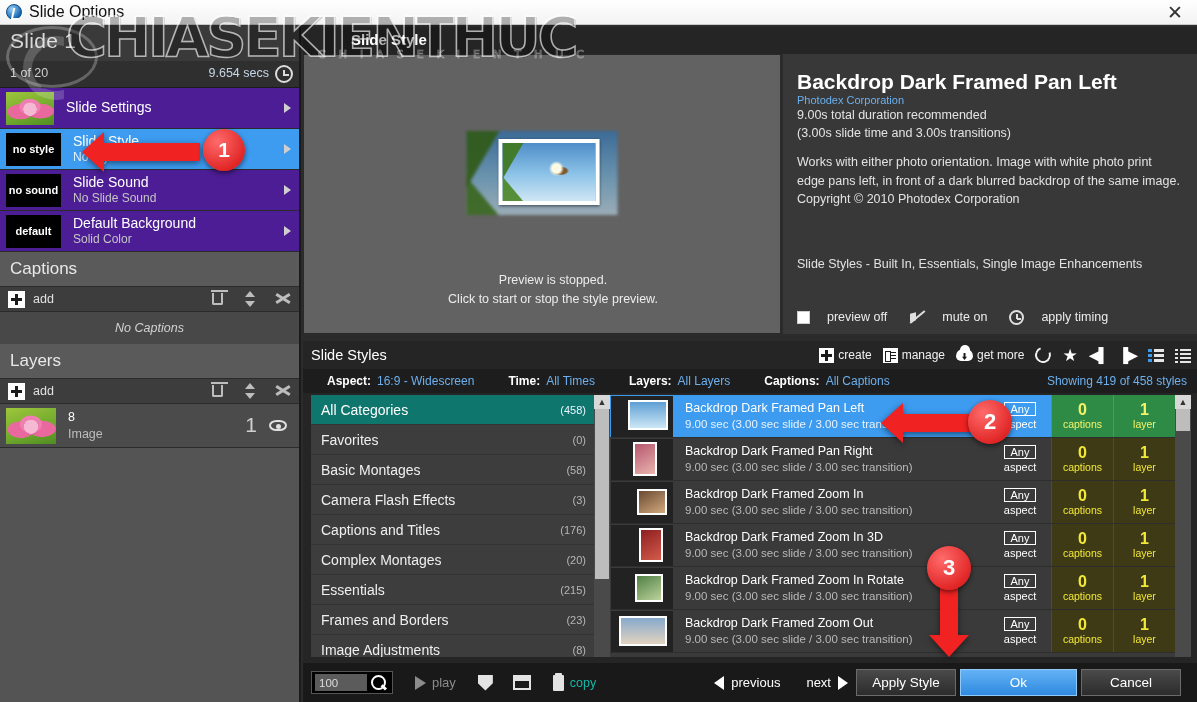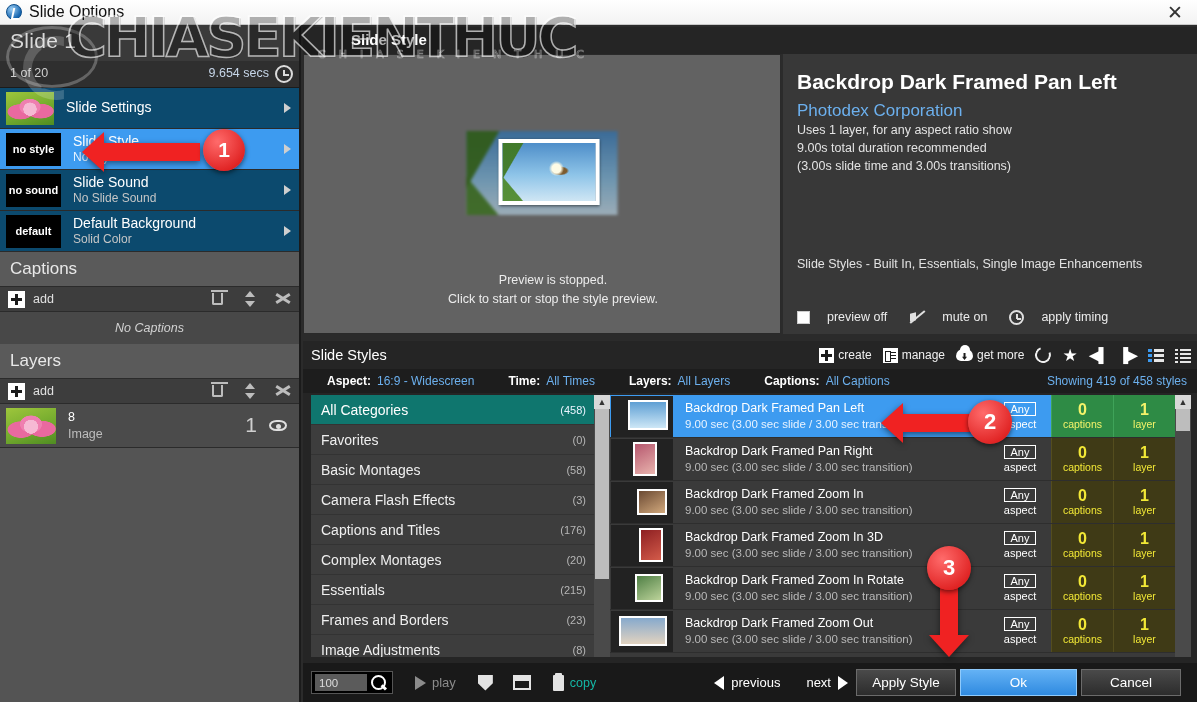--- a/index.html
+++ b/index.html
@@ -60,21 +60,21 @@
   }
   .slide-sub .s-clock{
     position:absolute;right:6px;top:4px;width:18px;height:18px;
     border:2px solid #dcdcdc;border-radius:50%;
   }
   .slide-sub .s-clock:before{content:"";position:absolute;left:6px;top:3px;width:2px;height:6px;background:#dcdcdc;}
   .slide-sub .s-clock:after{content:"";position:absolute;left:7px;top:7px;width:5px;height:2px;background:#dcdcdc;}
 
   .opt-row{
     height:41px;display:flex;align-items:center;position:relative;
-    border-bottom:1px solid #2b2b2b;background:#0c4a6e;cursor:pointer;
+    border-bottom:1px solid #2b2b2b;background:#4c1d95;cursor:pointer;
   }
   .opt-row.sel{background:#3d9bf0;}
   .opt-row .badge{
     width:55px;height:33px;margin-left:6px;background:#000;color:#fff;
     display:flex;align-items:center;justify-content:center;font-size:11px;
     font-weight:bold;flex:0 0 auto;border:1px solid #000;
   }
   .opt-row .thumb{
     width:48px;height:33px;margin-left:6px;flex:0 0 auto;overflow:hidden;
     background:#6f9b3a;position:relative;
@@ -162,21 +162,21 @@
     position:absolute;left:0;right:0;top:216px;text-align:center;
     font-size:12.5px;color:#ececec;line-height:1.55;padding-left:22px;
   }
 
   
   #right-top{
     position:absolute;left:783px;top:54px;width:414px;height:280px;
     background:#383838;padding:16px 16px 0 14px;
   }
   #right-top h1{font-size:21px;font-weight:bold;color:#ffffff;letter-spacing:0;}
-  #right-top .vendor{color:#6cb0ee;font-size:17px;margin-top:7px;}
+  #right-top .vendor{color:#6cb0ee;font-size:11px;margin-top:0;}
   #right-top .meta{font-size:12.5px;color:#e3e3e3;line-height:1.45;}
   #right-top .desc{font-size:12.5px;color:#e3e3e3;line-height:1.47;margin-top:11px;}
   #right-top .path{position:absolute;left:14px;top:203px;font-size:12.5px;color:#e3e3e3;}
   #right-top .optbar{
     position:absolute;left:14px;top:255px;display:flex;align-items:center;gap:22px;
     font-size:12.5px;color:#ececec;
   }
   #right-top .optbar .oi{display:flex;align-items:center;gap:17px;cursor:pointer;}
   .chk{width:13px;height:13px;background:#fff;border:1px solid #cdcdcd;}
   .mute{width:16px;height:16px;position:relative;}
@@ -462,23 +462,23 @@
   </div>
   <div class="pv-text">
     <div>Preview is stopped.</div>
     <div>Click to start or stop the style preview.</div>
   </div>
 </div>
 
 <div id="right-top">
   <h1>Backdrop Dark Framed Pan Left</h1>
   <div class="vendor">Photodex Corporation</div>
-  <div class="meta">Uses 1 layer, for any aspect ratio show</div>
   <div class="meta">9.00s total duration recommended</div>
   <div class="meta">(3.00s slide time and 3.00s transitions)</div>
+  <div class="desc">Works with either photo orientation. Image with white photo print edge pans left, in front of a dark blurred backdrop of the same image. Copyright © 2010 Photodex Corporation</div>
   <div class="path">Slide Styles - Built In, Essentials, Single Image Enhancements</div>
   <div class="optbar">
     <div class="oi">
       <span class="chk"></span>
       <span>preview off</span>
     </div>
     <div class="oi">
       <span class="mute"></span>
       <span>mute on</span>
     </div>

